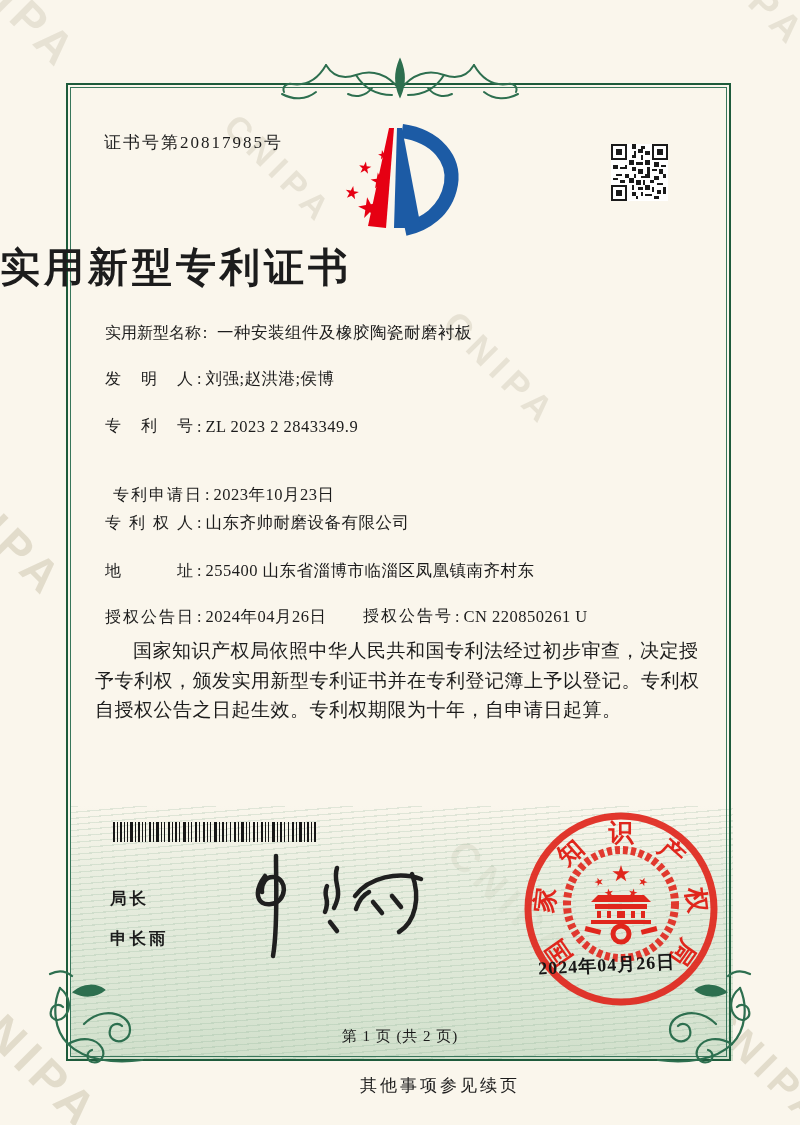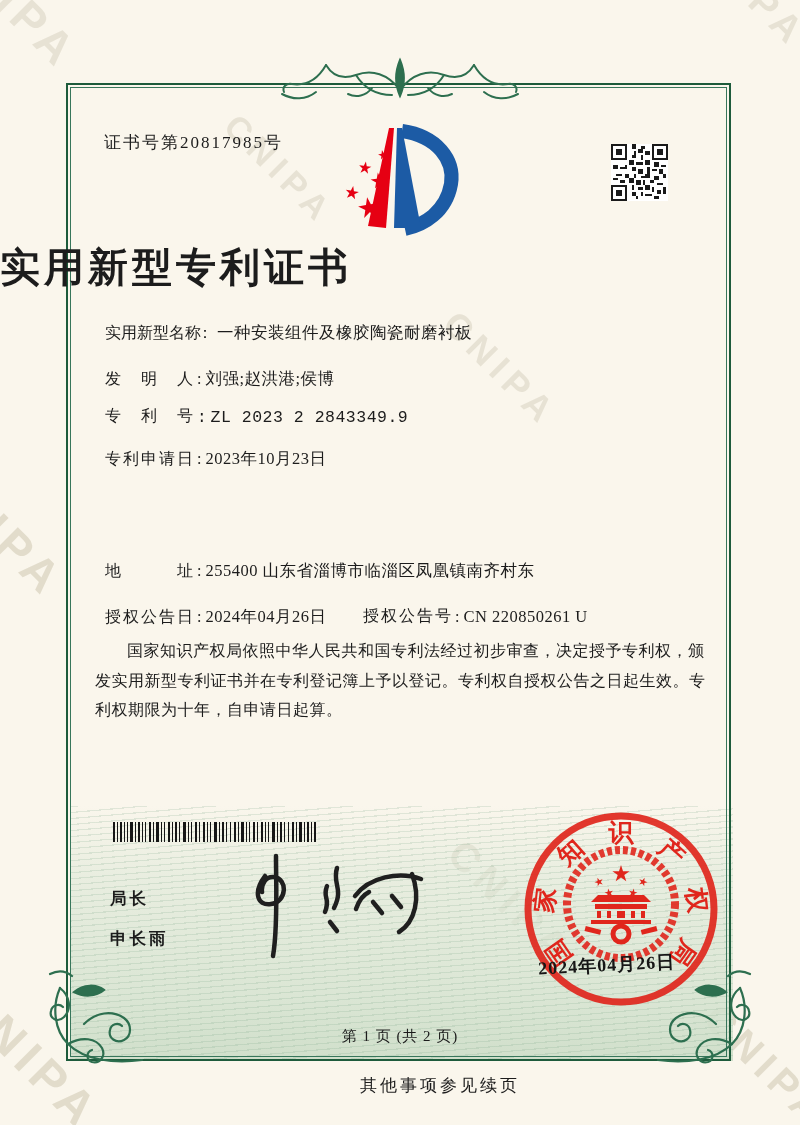--- a/index.html
+++ b/index.html
@@ -32,21 +32,21 @@
          font-size:40px;font-weight:bold;letter-spacing:4px;}
 
   .field-row{position:absolute;left:105px;font-size:16px;white-space:nowrap;}
   .field-label{display:inline-block;width:88px;text-align:justify;text-align-last:justify;
                vertical-align:bottom;}
   .field-colon{display:inline-block;margin:0 4px 0 4px;}
   .field-value{font-size:16.5px;letter-spacing:.5px;}
   .field-second{position:absolute;left:250px;top:0;margin-left:8px;}
 
   .paragraphs{position:absolute;left:95px;top:636px;width:614px;}
-  .paragraphs p{margin:0 0 10px 0;text-indent:2em;font-size:16px;line-height:29.5px;
+  .paragraphs p{margin:0 0 10px 0;text-indent:2em;font-size:19px;line-height:29.5px;
                 letter-spacing:.5px;}
 
   .barcode{position:absolute;left:113px;top:822px;width:204px;height:20px;}
 
   .sig-label{position:absolute;left:110px;font-size:16.5px;font-weight:bold;
              font-family:Liberation Sans, sans-serif;letter-spacing:3px;}
   .sig-label.role{top:888px;}
   .sig-label.name{top:928px;}
   .signature-svg{position:absolute;left:235px;top:846px;}
 
@@ -202,25 +202,28 @@
   </svg>
 
   <div class="title">实用新型专利证书</div>
 
   <div class="field-row" style="top:322px;">
     <span class="field-label">实用新型名称</span><span class="field-colon">：</span><span class="field-value">一种安装组件及橡胶陶瓷耐磨衬板</span>
   </div>
   <div class="field-row" style="top:368px;">
     <span class="field-label">发明人</span><span class="field-colon">:</span><span class="field-value">刘强;赵洪港;侯博</span>
   </div>
-  <div class="field-row" style="top:406px;font-family:Liberation Mono, monospace;">
+  <div class="field-row" style="top:416px;">
     <span class="field-label">专利号</span><span class="field-colon">:</span><span class="field-value">ZL 2023 2 2843349.9</span>
   </div>
-  <div class="field-row" style="top:448px;">
+  <div class="field-row" style="top:484px;margin-left:8px;">
     <span class="field-label">专利申请日</span><span class="field-colon">:</span><span class="field-value">2023年10月23日</span>
+  </div>
+  <div class="field-row" style="top:512px;">
+    <span class="field-label">专利权人</span><span class="field-colon">:</span><span class="field-value">山东齐帅耐磨设备有限公司</span>
   </div>
   <div class="field-row" style="top:560px;">
     <span class="field-label">地址</span><span class="field-colon">:</span><span class="field-value">255400 山东省淄博市临淄区凤凰镇南齐村东</span>
   </div>
   <div class="field-row" style="top:606px;">
     <span class="field-label">授权公告日</span><span class="field-colon">:</span><span class="field-value">2024年04月26日</span>
     <span class="field-second">
       <span class="field-label">授权公告号</span><span class="field-colon">:</span><span class="field-value">CN 220850261 U</span>
     </span>
   </div>

